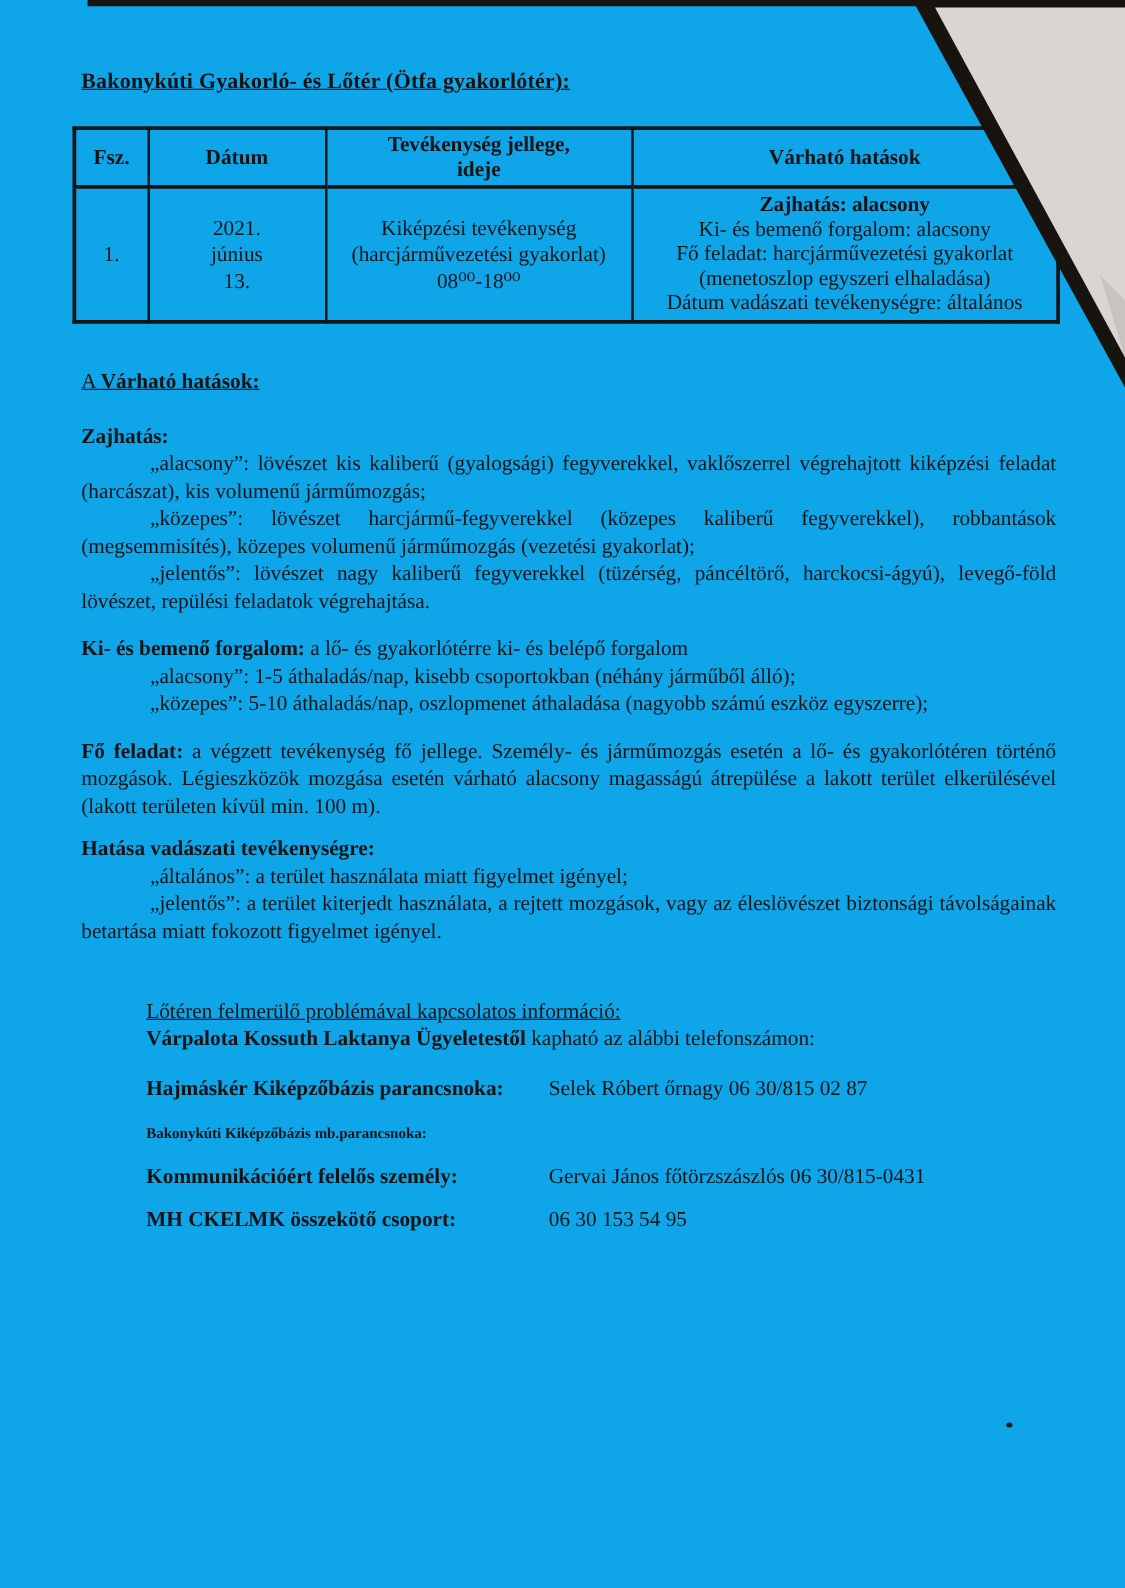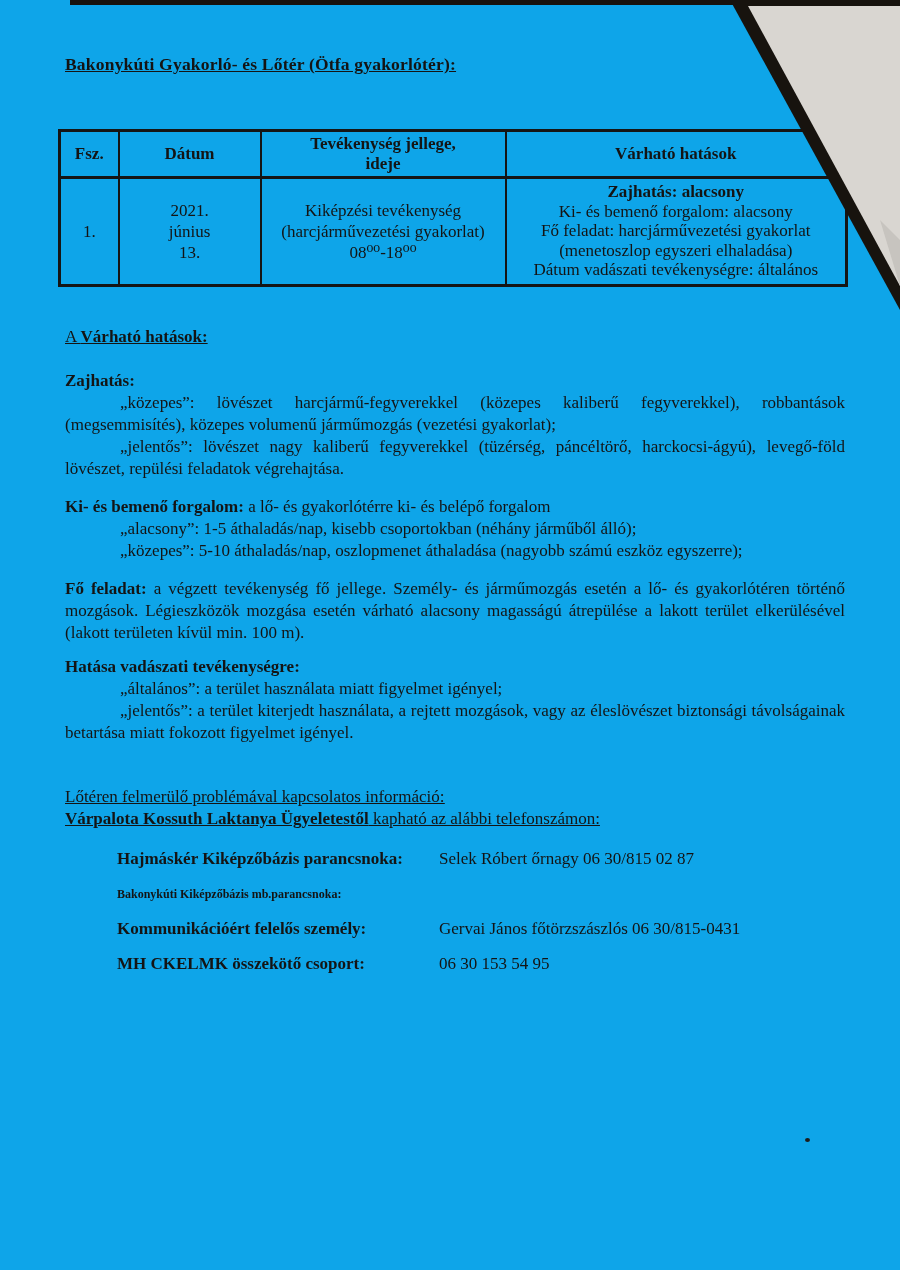--- a/index.html
+++ b/index.html
@@ -18,47 +18,47 @@
 
   .doc-title{
     position:absolute;left:65px;top:54px;margin:0;
     font-size:17.5px;font-weight:bold;text-decoration:underline;
     letter-spacing:0.2px;
   }
 
   
   table.schedule{
     position:absolute;left:58px;top:101px;width:787px;
-    border-collapse:collapse;table-layout:fixed;z-index:2;margin-top:28px;
+    border-collapse:collapse;table-layout:fixed;z-index:2;
   }
   table.schedule th,table.schedule td{
     border:2px solid #151515;
     font-size:17px;text-align:center;padding:2px 3px;
   }
   table.schedule{border:3px solid #151515;}
   table.schedule thead th{font-weight:bold;line-height:20px;height:40px;vertical-align:middle;border-bottom:3px solid #151515;}
   table.schedule tbody td{height:100px;vertical-align:middle;line-height:21px;}
   table.schedule td.hat{vertical-align:top;line-height:19.5px;padding-top:3px;}
   .b{font-weight:bold;}
 
   
   .flow{
     position:absolute;left:65px;top:294px;width:780px;z-index:2;
     font-size:17px;line-height:22px;
   }
   .flow p{margin:0;}
   .underline{text-decoration:underline;}
-  .sec-head{font-size:17px;margin-top:32px;}
+  .sec-head{font-size:17px;}
   .just{text-align:justify;}
   .ind{text-indent:55px;}
   .block-zajhatas{margin-top:22px;}
   .block-forgalom{margin-top:16px;}
   .block-fofeladat{margin-top:16px;}
   .block-vadaszat{margin-top:12px;}
-  .block-info{margin-top:42px;text-decoration:underline;}
+  .block-info{margin-top:42px;margin-left:52px;}
   .info-duty{margin-top:13px;}
   .phone-line{margin-top:18px;width:610px;text-align:center;font-weight:bold;}
   .block-contacts{margin-top:18px;margin-left:52px;}
   .contact-row{display:flex;margin-bottom:13px;}
   .contact-label{font-weight:bold;width:322px;flex:0 0 322px;}
   .contact-value{flex:1;}
 </style>
 </head>
 <body>
 
@@ -111,20 +111,21 @@
   </table>
 
   <div class="flow">
 
     <div class="sec-head">
       <span class="underline"><span>A </span><span class="b">Várható hatások:</span></span>
     </div>
 
     <div class="block-zajhatas">
       <div class="b">Zajhatás:</div>
+      <p class="just ind">„alacsony”: lövészet kis kaliberű (gyalogsági) fegyverekkel, vaklőszerrel végrehajtott kiképzési feladat (harcászat), kis volumenű járműmozgás;</p>
       <p class="just ind">„közepes”: lövészet harcjármű-fegyverekkel (közepes kaliberű fegyverekkel), robbantások (megsemmisítés), közepes volumenű járműmozgás (vezetési gyakorlat);</p>
       <p class="just ind">„jelentős”: lövészet nagy kaliberű fegyverekkel (tüzérség, páncéltörő, harckocsi-ágyú), levegő-föld lövészet, repülési feladatok végrehajtása.</p>
     </div>
 
     <div class="block-forgalom">
       <p><span class="b">Ki- és bemenő forgalom:</span><span> a lő- és gyakorlótérre ki- és belépő forgalom</span></p>
       <p class="ind">„alacsony”: 1-5 áthaladás/nap, kisebb csoportokban (néhány járműből álló);</p>
       <p class="ind">„közepes”: 5-10 áthaladás/nap, oszlopmenet áthaladása (nagyobb számú eszköz egyszerre);</p>
     </div>
 

